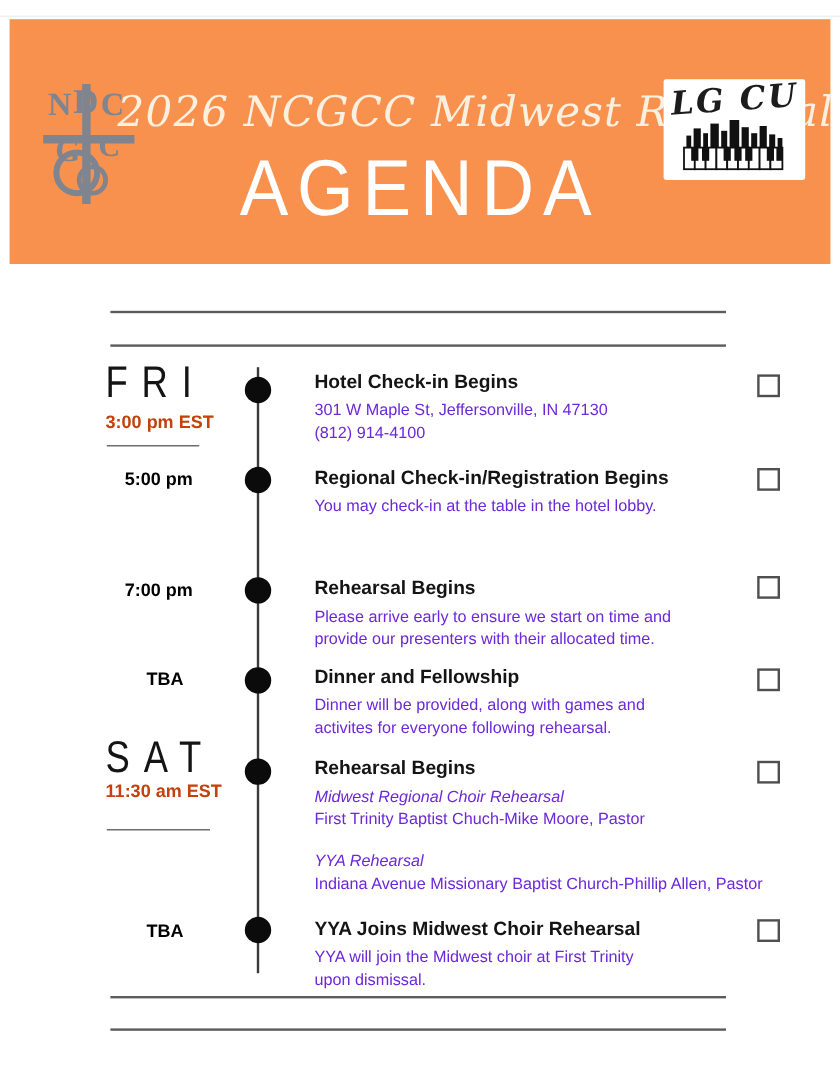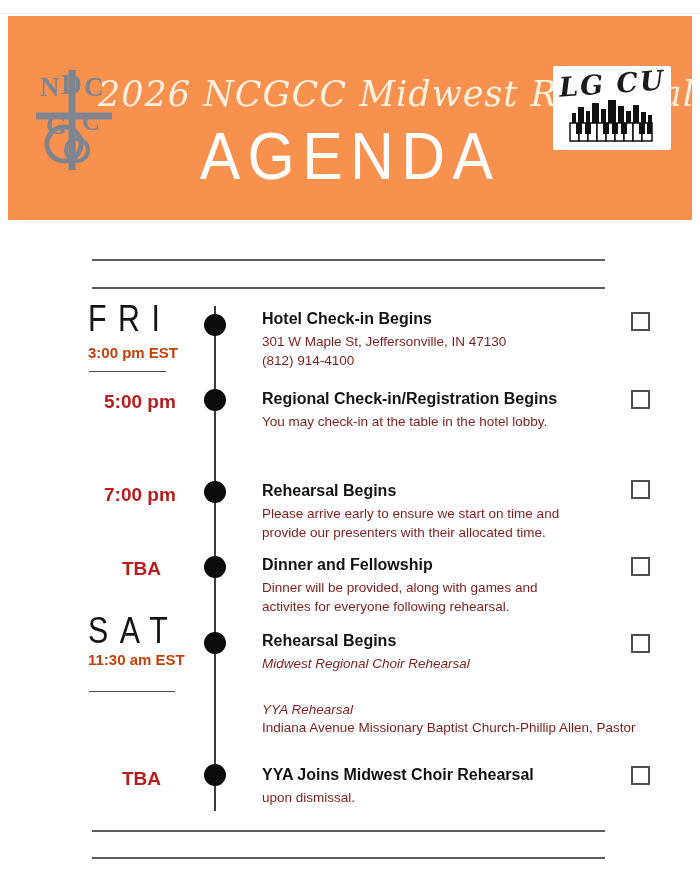--- a/index.html
+++ b/index.html
@@ -70,35 +70,35 @@
     white-space: nowrap;
   }
   .day-time {
     position: absolute; left: 88px;
     font-size: 15px; font-weight: 700; color: #c2410c;
     white-space: nowrap;
   }
   .day-underline { position: absolute; left: 89px; height: 1px; background: #4a4a4a; }
   .slot-time {
     position: absolute;
-    font-size: 19px; font-weight: 700; color: #b91c1c;
+    font-size: 15px; font-weight: 700; color: #000000;
     white-space: nowrap;
   }
   
   .event { position: absolute; left: 262px; width: 400px; }
   .event-title {
     font-size: 16px; font-weight: 700; color: #141414;
     margin-bottom: 5px; white-space: nowrap;
   }
   .event-line {
-    font-size: 13.5px; font-weight: 400; color: #7f1d1d;
+    font-size: 13.5px; font-weight: 400; color: #6d28d9;
     line-height: 1.38; white-space: nowrap;
   }
   .event-line.italic { font-style: italic; }
-  .event-line.gap-above { margin-top: 27px; }
+  .event-line.gap-above { margin-top: 17px; }
   
   .checkbox {
     position: absolute; left: 631px; width: 19px; height: 19px;
     background: #ffffff; border: 2px solid #4f4f4f;
   }
 </style>
 </head>
 <body>
 
 <div class="page">
@@ -218,26 +218,28 @@
 
   <div class="event" style="top:556px">
     <div class="event-title">Dinner and Fellowship</div>
     <div class="event-line">Dinner will be provided, along with games and</div>
     <div class="event-line">activites for everyone following rehearsal.</div>
   </div>
 
   <div class="event" style="top:632px">
     <div class="event-title">Rehearsal Begins</div>
     <div class="event-line italic">Midwest Regional Choir Rehearsal</div>
+    <div class="event-line">First Trinity Baptist Chuch-Mike Moore, Pastor</div>
     <div class="event-line italic gap-above">YYA Rehearsal</div>
     <div class="event-line">Indiana Avenue Missionary Baptist Church-Phillip Allen, Pastor</div>
   </div>
 
   <div class="event" style="top:766px">
     <div class="event-title">YYA Joins Midwest Choir Rehearsal</div>
+    <div class="event-line">YYA will join the Midwest choir at First Trinity</div>
     <div class="event-line">upon dismissal.</div>
   </div>
 
   <div class="checkbox" style="top:312px"></div>
   <div class="checkbox" style="top:390px"></div>
   <div class="checkbox" style="top:480px"></div>
   <div class="checkbox" style="top:557px"></div>
   <div class="checkbox" style="top:634px"></div>
   <div class="checkbox" style="top:766px"></div>
 

